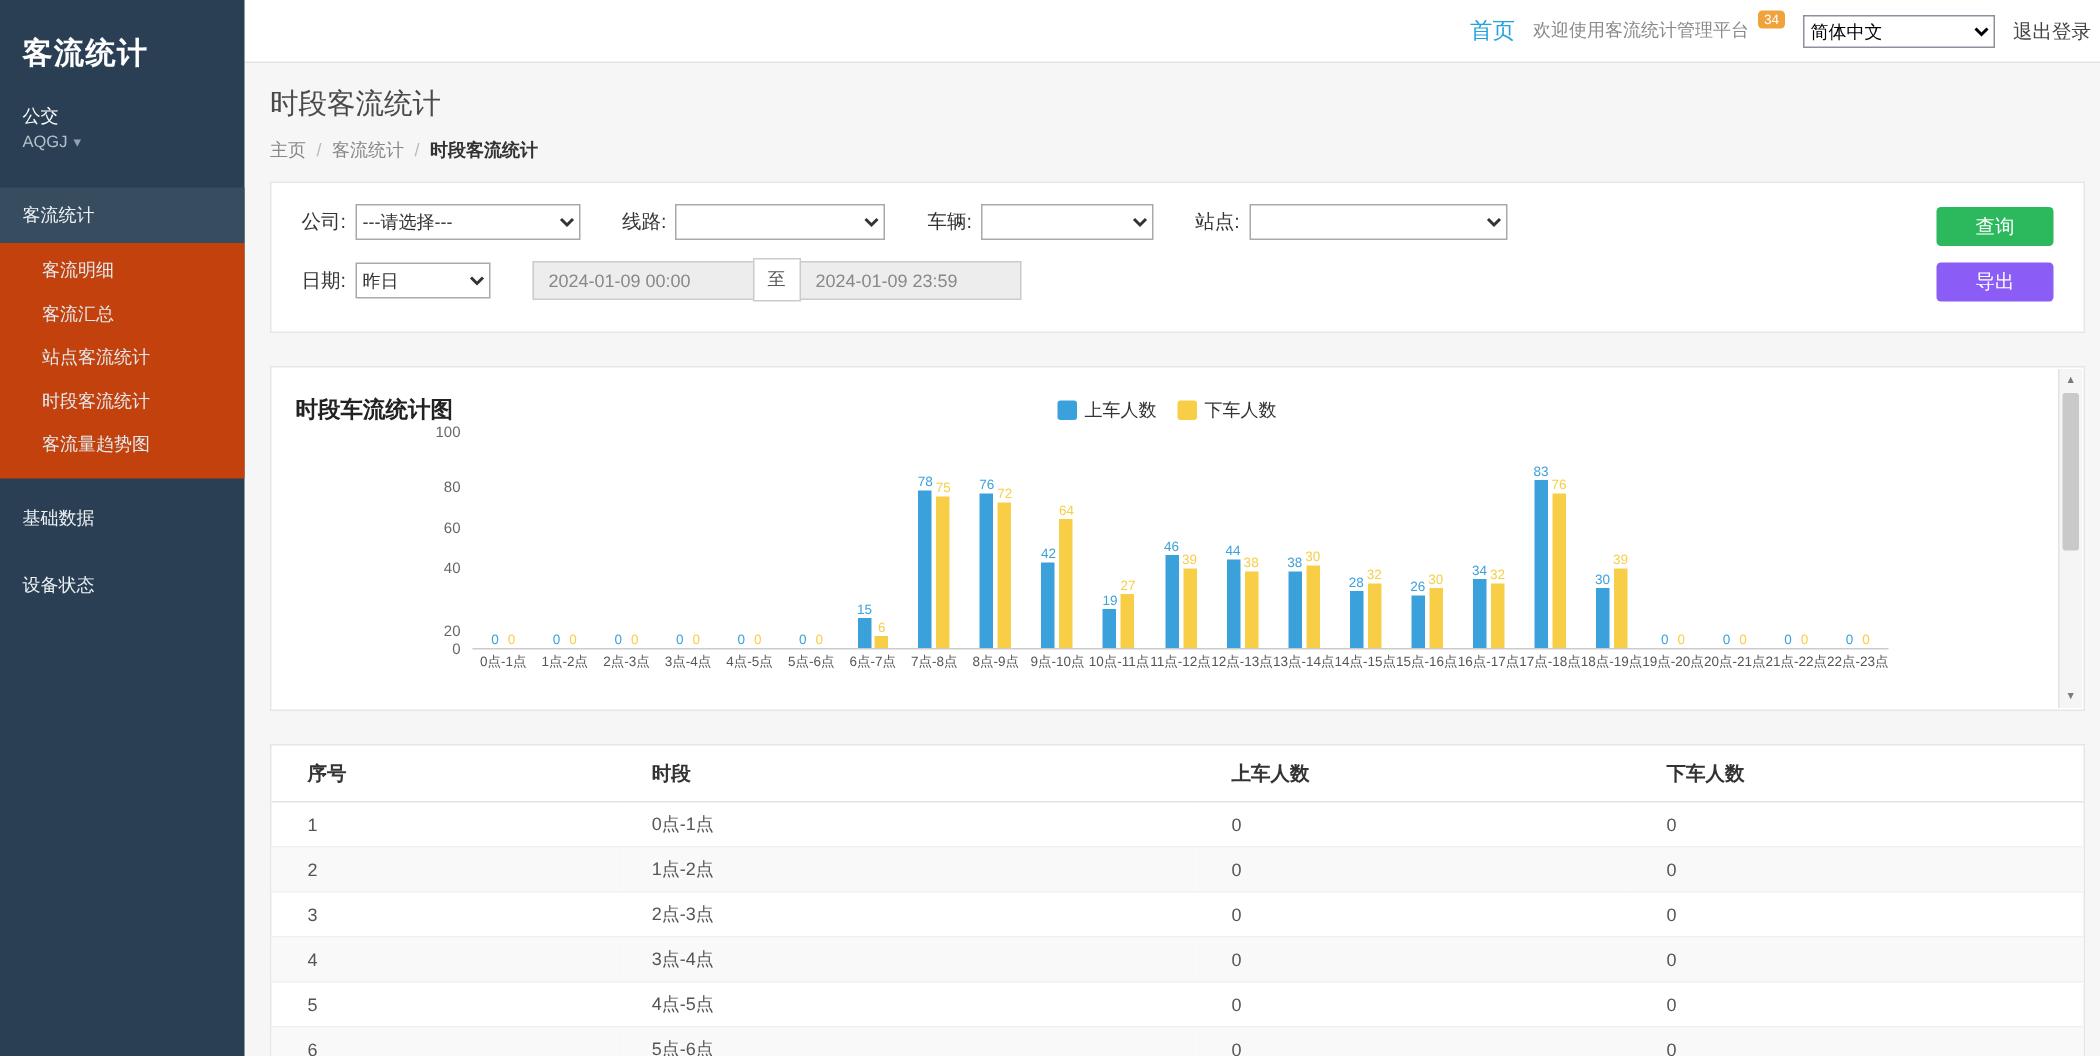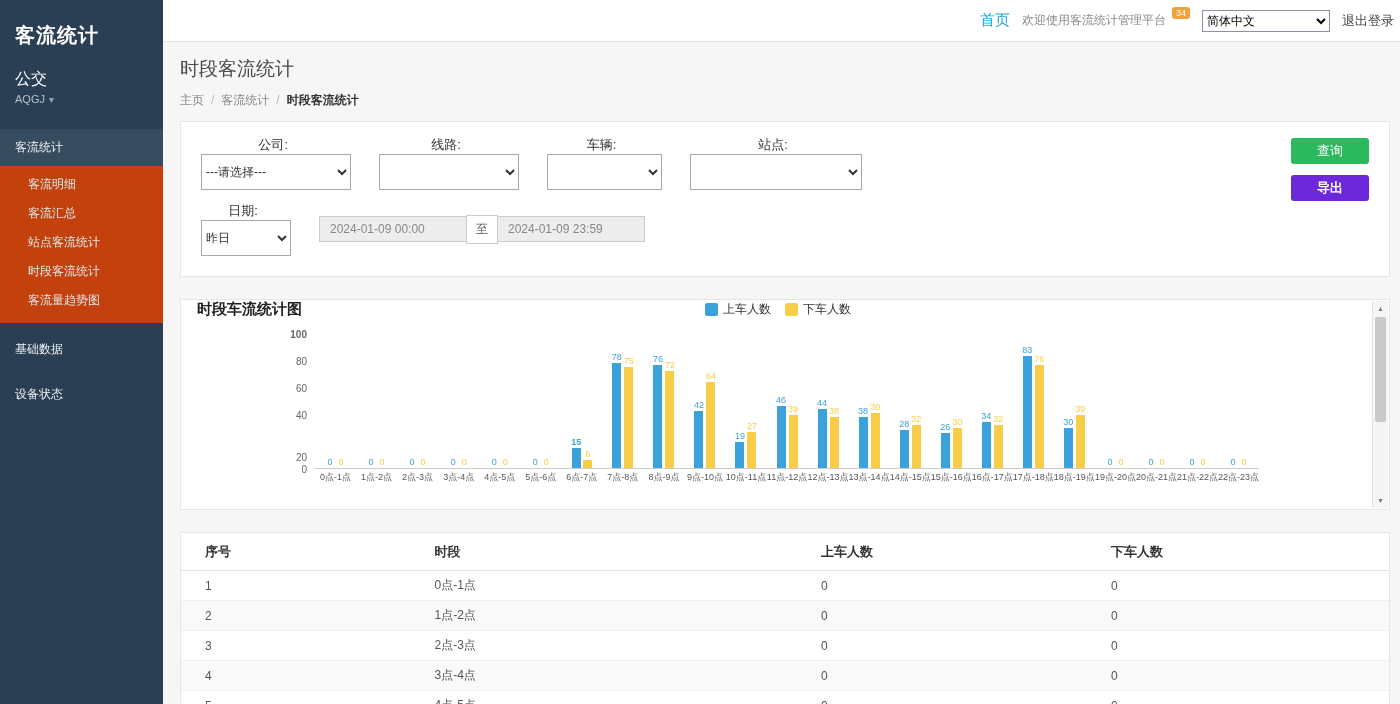--- a/index.html
+++ b/index.html
@@ -3,21 +3,21 @@
 <meta charset="utf-8">
 <style>
   * { margin:0; padding:0; box-sizing:border-box; }
   html,body { width:1400px; height:704px; overflow:hidden; background:#f6f6f6;
     font-family:"Liberation Sans","DejaVu Sans",sans-serif; }
 
   
   .sidebar { position:absolute; left:0; top:0; width:163px; height:704px;
     background:#2a3f54; color:#ecf0f1; }
   .app-title { font-size:20px; font-weight:bold; color:#fff; padding:22px 15px 14px 15px; letter-spacing:1px; }
-  .org { font-size:16px; color:#fff; padding:6px 15px 1px 15px; }
+  .org { font-size:12px; color:#fff; padding:6px 15px 1px 15px; }
   .user { font-size:11px; color:#b3c1cc; padding:2px 15px 10px 15px; cursor:pointer; }
   .user .caret::after { content:"▾"; margin-left:4px; font-size:10px; color:#8ea4b3; }
   .nav { margin-top:14px; }
   .menu-section { font-size:12px; color:#eef2f5; padding:10px 15px; cursor:pointer; }
   .menu-section.active { background:#374c5f; }
   .submenu { background:#c2410c; padding:4px 0 8px 0; }
   .sub-item { font-size:12px; color:#e3e9ee; padding:6px 15px 6px 28px; cursor:pointer; }
   .menu-section.spaced { margin-top:8px; }
 
   
@@ -37,36 +37,36 @@
   .breadcrumb { font-size:12px; color:#888; }
   .crumb { cursor:pointer; }
   .crumb.current { color:#333; font-weight:bold; cursor:default; }
   .sep::after { content:"/"; color:#bbb; margin:0 7px; }
 
   .card { background:#fff; border:1px solid #e6e6e6; }
 
   
   .filter-card { display:flex; justify-content:space-between; padding:14px 20px 8px 20px; margin-bottom:22px; }
   .frow { display:flex; align-items:center; gap:28px; margin-bottom:12px; }
-  .fgroup { display:flex; align-items:center;flex-direction:column; }
+  .fgroup { display:flex; align-items:center; }
   .fgroup label { font-size:13px; color:#333; margin-right:6px; white-space:nowrap; }
-  .sel { height:36px; font-size:12px; border:1px solid #a9a9a9; background:#fff; color:#333; }
+  .sel { height:24px; font-size:12px; border:1px solid #a9a9a9; background:#fff; color:#333; }
   .w150 { width:150px; } .w140 { width:140px; } .w115 { width:115px; } .w90 { width:90px; } .w172 { width:172px; }
   .dgroup { display:flex; align-items:center; }
   .dinput { width:148px; height:26px; background:#ededed; border:1px solid #ccc; color:#888;
     font-size:12px; padding:0 10px; }
   .to { padding:5px 9px; border:1px solid #ccc; background:#fff; font-size:12px; color:#555;
     margin:0 -1px; position:relative; z-index:1; }
   .filter-buttons { display:flex; flex-direction:column; align-items:flex-start; gap:11px; padding-top:2px; }
   .btn { width:78px; height:26px; border:none; border-radius:3px; color:#fff; font-size:13px; cursor:pointer; }
   .btn.green { background:#2cb85c; }
-  .btn.blue { background:#6d28d9;font-weight:bold; }
+  .btn.blue { background:#8b5cf6; }
 
   
-  .chart-card { position:relative; padding:0 30px 24px 16px; margin-bottom:22px; }
+  .chart-card { position:relative; padding:19px 30px 24px 16px; margin-bottom:22px; }
   .chart-head { position:relative; height:26px; margin-bottom:8px; }
   .chart-title { font-size:15px; font-weight:bold; color:#222; }
   .legend { position:absolute; left:50%; top:1px; transform:translateX(-50%);
     display:flex; gap:14px; align-items:center; font-size:12px; color:#333; }
   .litem { display:flex; align-items:center; gap:5px; cursor:pointer; }
   .swatch { width:13px; height:13px; border-radius:2px; display:inline-block; }
   .chart-body { display:flex; }
   .y-axis { width:118px; height:135px; position:relative; flex:none; }
   .y-tick { position:absolute; right:8px; font-size:10px; color:#666; }
   .plot-wrap { flex:1; margin-right:100px; }
@@ -196,21 +196,21 @@
           </span>
         </div>
       </div>
       <div class="chart-body">
         <div class="y-axis" id="y-axis">
             <div class="y-tick" style="bottom: -6px;">0</div>
             <div class="y-tick" style="bottom: 6px;">20</div>
             <div class="y-tick" style="bottom: 48px;">40</div>
             <div class="y-tick" style="bottom: 75px;">60</div>
             <div class="y-tick" style="bottom: 102px;">80</div>
-            <div class="y-tick" style="bottom: 129px; font-weight: bold;">100</div>
+            <div class="y-tick" style="bottom: 139px;">100</div>
           </div>
         <div class="plot-wrap">
           <div class="plot" id="plot">
               <div class="bar-group">
                 <div class="bar-col">
                   <div class="bar-label" style="color: rgb(59, 161, 219);">0</div>
                   <div class="bar" style="height: 0px; background: rgb(59, 161, 219);"></div>
                 </div>
                 <div class="bar-col">
                   <div class="bar-label" style="color: rgb(248, 206, 70);">0</div>
@@ -262,21 +262,21 @@
                   <div class="bar-label" style="color: rgb(59, 161, 219);">0</div>
                   <div class="bar" style="height: 0px; background: rgb(59, 161, 219);"></div>
                 </div>
                 <div class="bar-col">
                   <div class="bar-label" style="color: rgb(248, 206, 70);">0</div>
                   <div class="bar" style="height: 0px; background: rgb(248, 206, 70);"></div>
                 </div>
               </div>
               <div class="bar-group">
                 <div class="bar-col">
-                  <div class="bar-label" style="color: rgb(59, 161, 219); font-weight: bold;">15</div>
+                  <div class="bar-label" style="color: rgb(59, 161, 219);">15</div>
                   <div class="bar" style="height: 20.25px; background: rgb(59, 161, 219);"></div>
                 </div>
                 <div class="bar-col">
                   <div class="bar-label" style="color: rgb(248, 206, 70);">6</div>
                   <div class="bar" style="height: 8.1px; background: rgb(248, 206, 70);"></div>
                 </div>
               </div>
               <div class="bar-group">
                 <div class="bar-col">
                   <div class="bar-label" style="color: rgb(59, 161, 219);">78</div>

